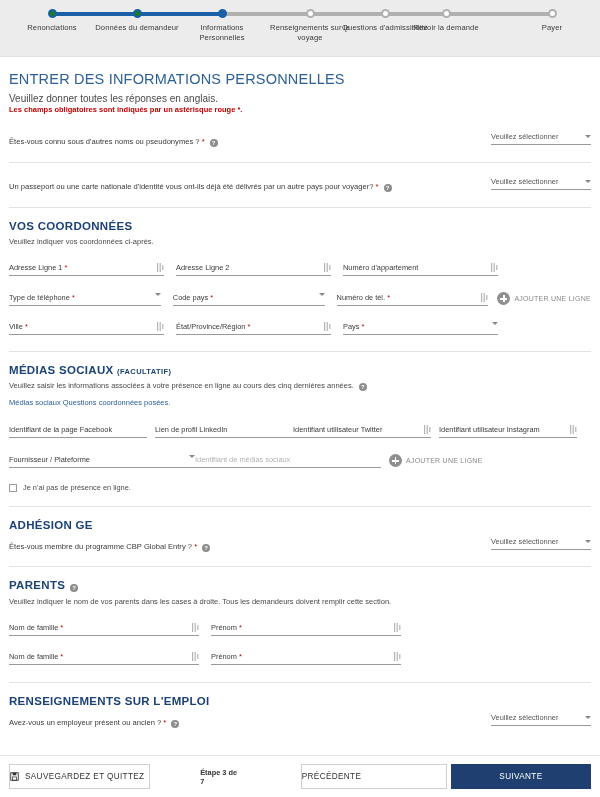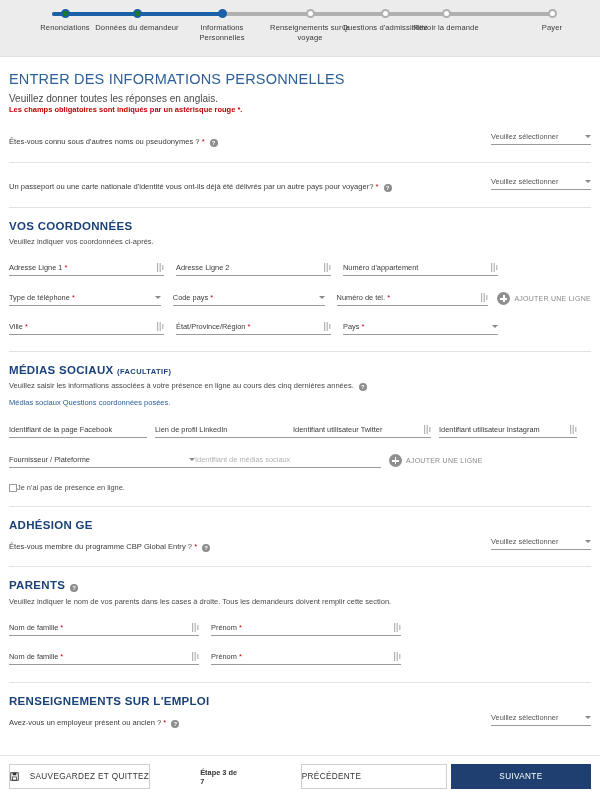--- a/index.html
+++ b/index.html
@@ -79,73 +79,73 @@
   .sel {
     width:100px; border-bottom:1px solid #9a9a9a; padding:2px 0 3px 0;
     display:flex; align-items:center; justify-content:space-between;
     font-size:7.4px; color:#555;
   }
   .caret { width:0;height:0;border-left:3px solid transparent;border-right:3px solid transparent;border-top:3.5px solid #888; }
 
   
   .frow { display:flex; margin-top:16px; align-items:flex-end; }
   .field { border-bottom:1px solid #9a9a9a; padding:0 0 3px 0; position:relative;
-           display:flex; align-items:center; justify-content:space-between; }
+           display:flex; align-items:flex-start; justify-content:space-between; }
   .flabel { font-size:7.4px; color:#3a3a3a; white-space:nowrap; }
   .fplace { font-size:7.4px; color:#b2b2b2; }
   .fill-ico {
     width:7px;height:9px;flex:0 0 auto;opacity:.55;
   }
 
   
   .addrow { display:flex; align-items:center; gap:4px; white-space:nowrap; }
   .plus {
     width:13px;height:13px;border-radius:50%;background:#8f8f8f;
     position:relative; flex:0 0 auto;
   }
   .plus:before,.plus:after{content:"";position:absolute;background:#fff;}
   .plus:before{left:3px;top:6px;width:7px;height:1.6px;}
   .plus:after{top:3px;left:5.7px;height:7px;width:1.6px;}
   .addtxt { font-size:7px; color:#8a8a8a; letter-spacing:.25px; }
 
   
-  .cbrow { display:flex; align-items:center; margin-top:15px; }
+  .cbrow { display:flex; align-items:center; gap:6px; margin-top:15px; }
   .cbox { width:8px;height:8px;border:1px solid #9a9a9a;background:#fff; flex:0 0 auto;}
   .cbtxt { font-size:7.4px;color:#4a4a4a; }
 
   
   .footer {
     position:absolute; left:0; right:0; bottom:0; height:42px;
     border-top:1px solid #e3e3e3; background:#fff;
     display:flex; align-items:center; padding:0 9px;
   }
   .btn-outline {
     height:25px; border:1px solid #cfcfcf; background:#fff;
-    display:flex; align-items:center; justify-content:space-between; gap:6px;
+    display:flex; align-items:center; justify-content:flex-start; gap:6px;
     font-size:8.2px; color:#333; letter-spacing:.35px;
   }
   .btn-primary {
     height:25px; background:#1f3f70; color:#fff;
     display:flex;align-items:center;justify-content:center;
     font-size:8.2px; letter-spacing:.35px;
   }
   .stepcount { font-size:7.4px; color:#333; font-weight:bold; }
   .save-ico { width:9px;height:9px; }
 </style>
 </head>
 <body>
 
 <div id="page">
 
   <div class="stepper-wrap">
     <div class="stepper-inner">
       <div class="track"></div>
       <div class="track-done"></div>
 
-      <div class="step done" style="left:65px">
+      <div class="step done" style="left:52px">
         <div class="dot"></div>
         <div class="step-label">Renonciations</div>
       </div>
       <div class="step done" style="left:137px">
         <div class="dot"></div>
         <div class="step-label">Données du demandeur</div>
       </div>
       <div class="step current" style="left:222px">
         <div class="dot"></div>
         <div class="step-label">Informations Personnelles</div>

